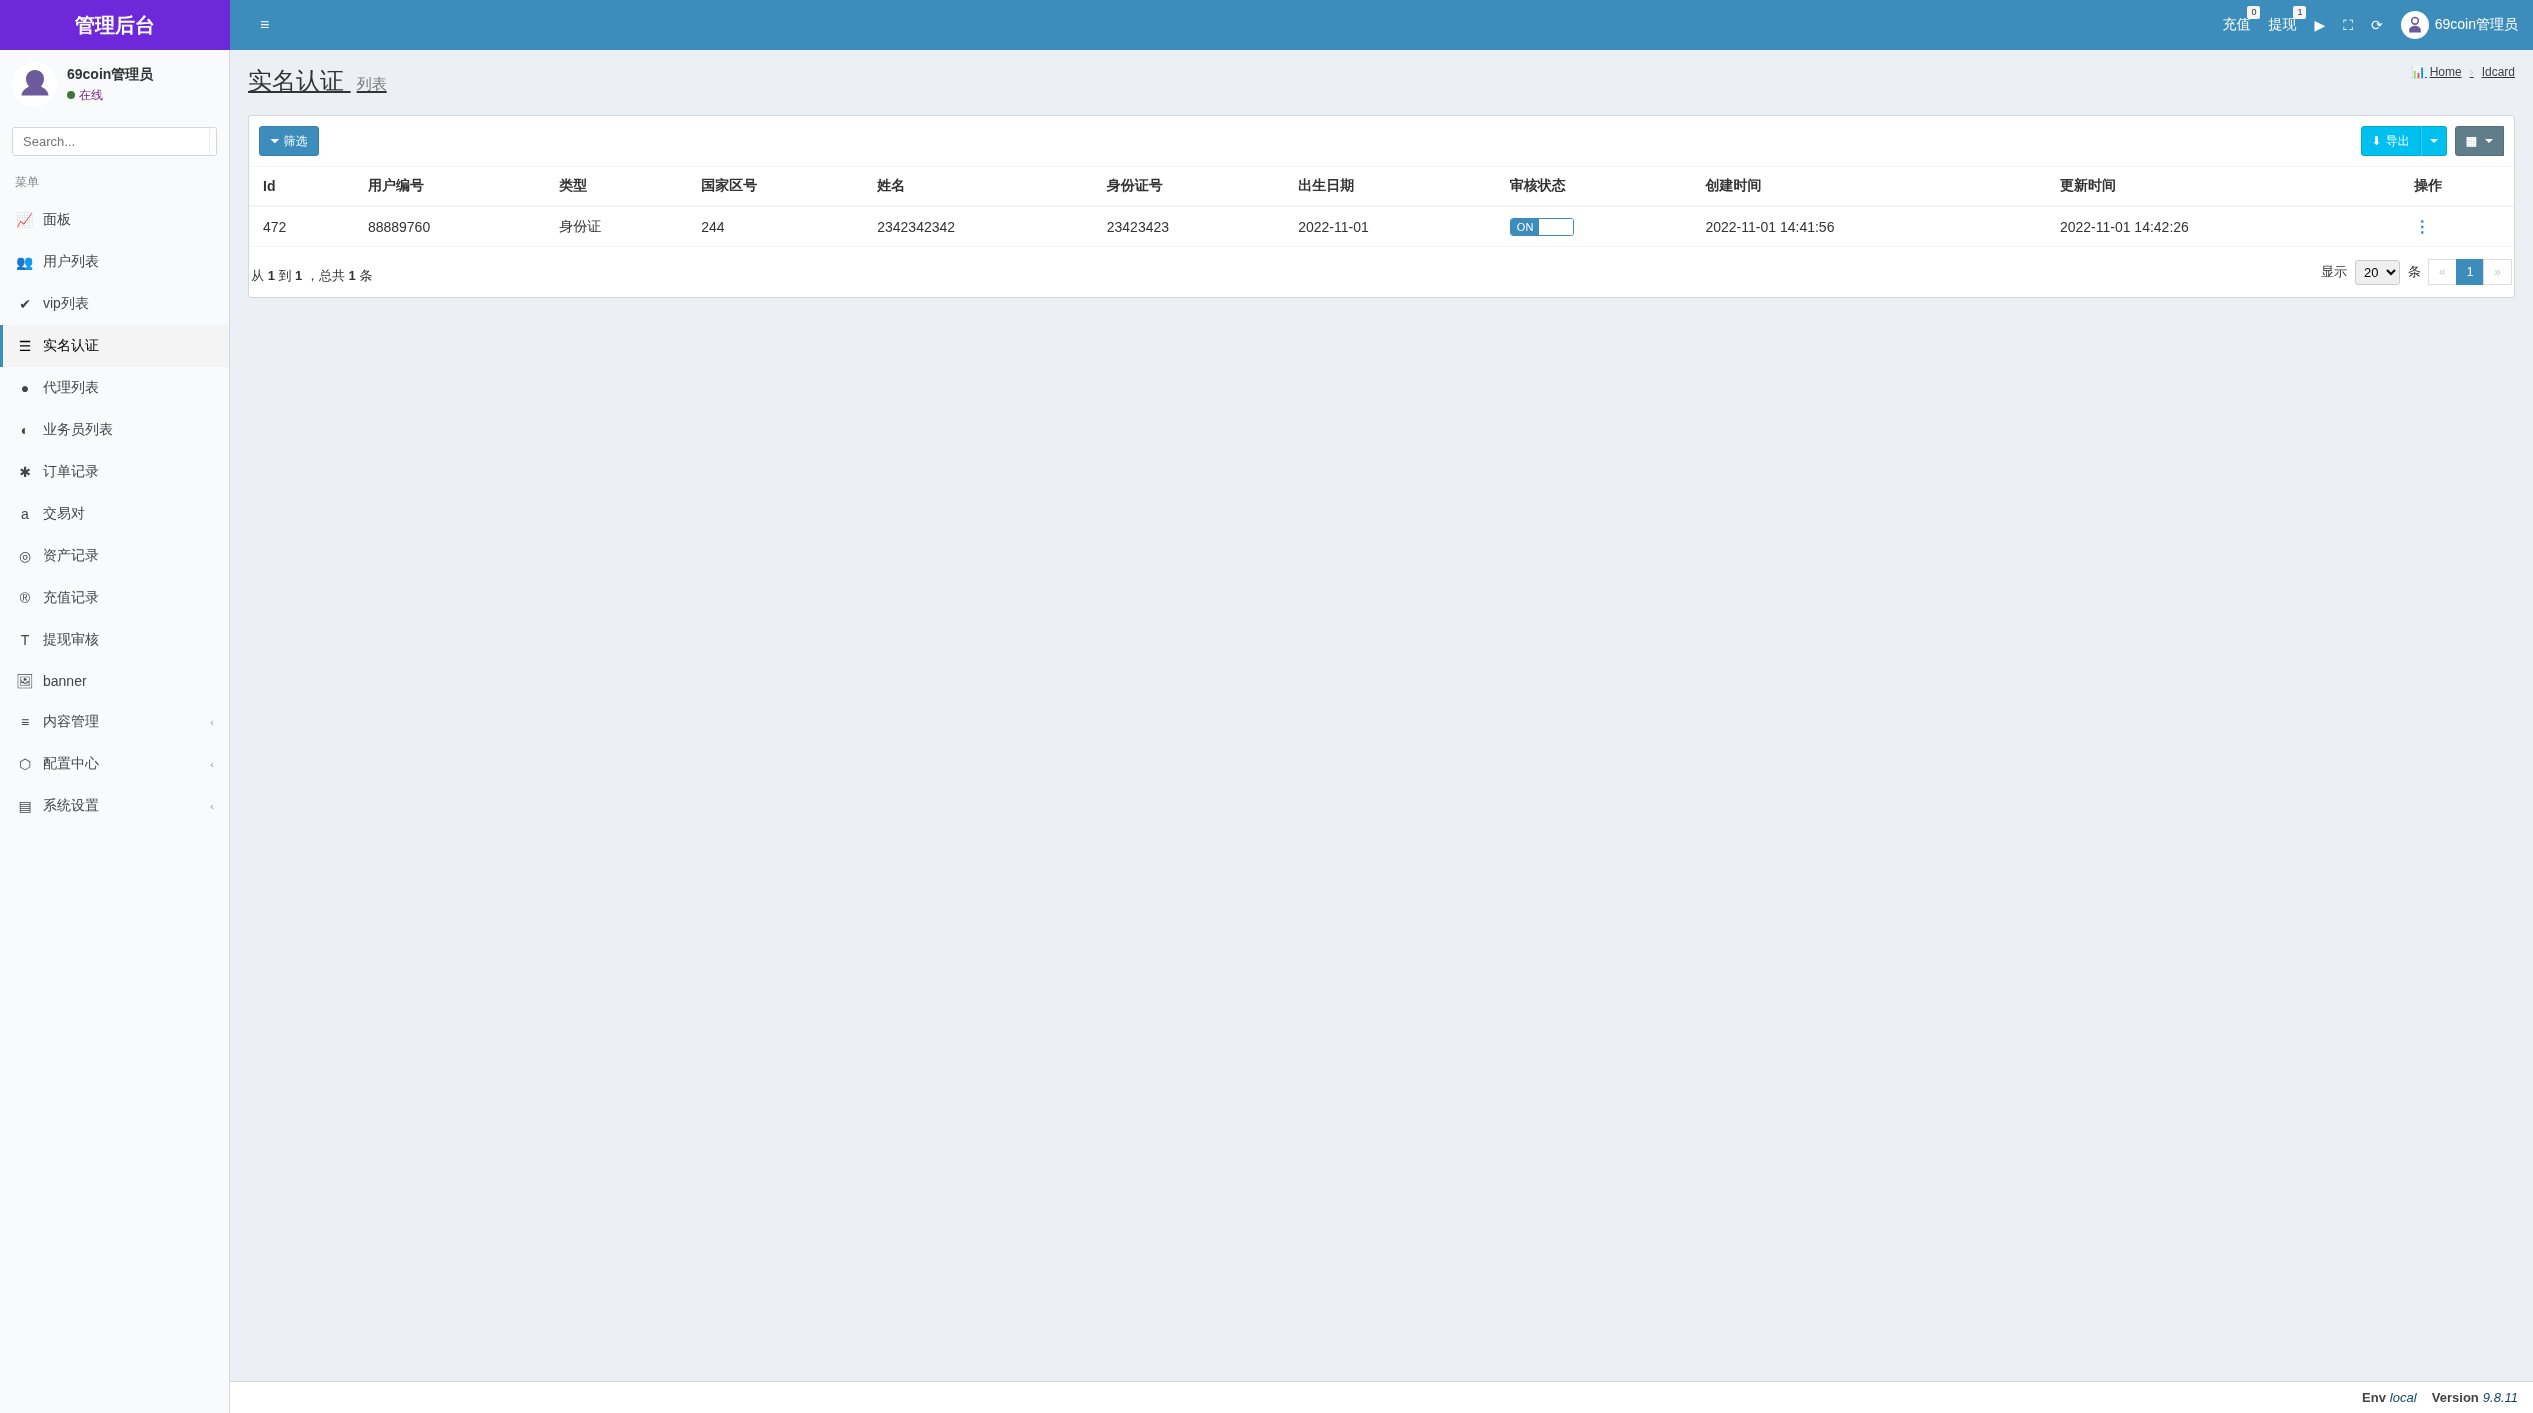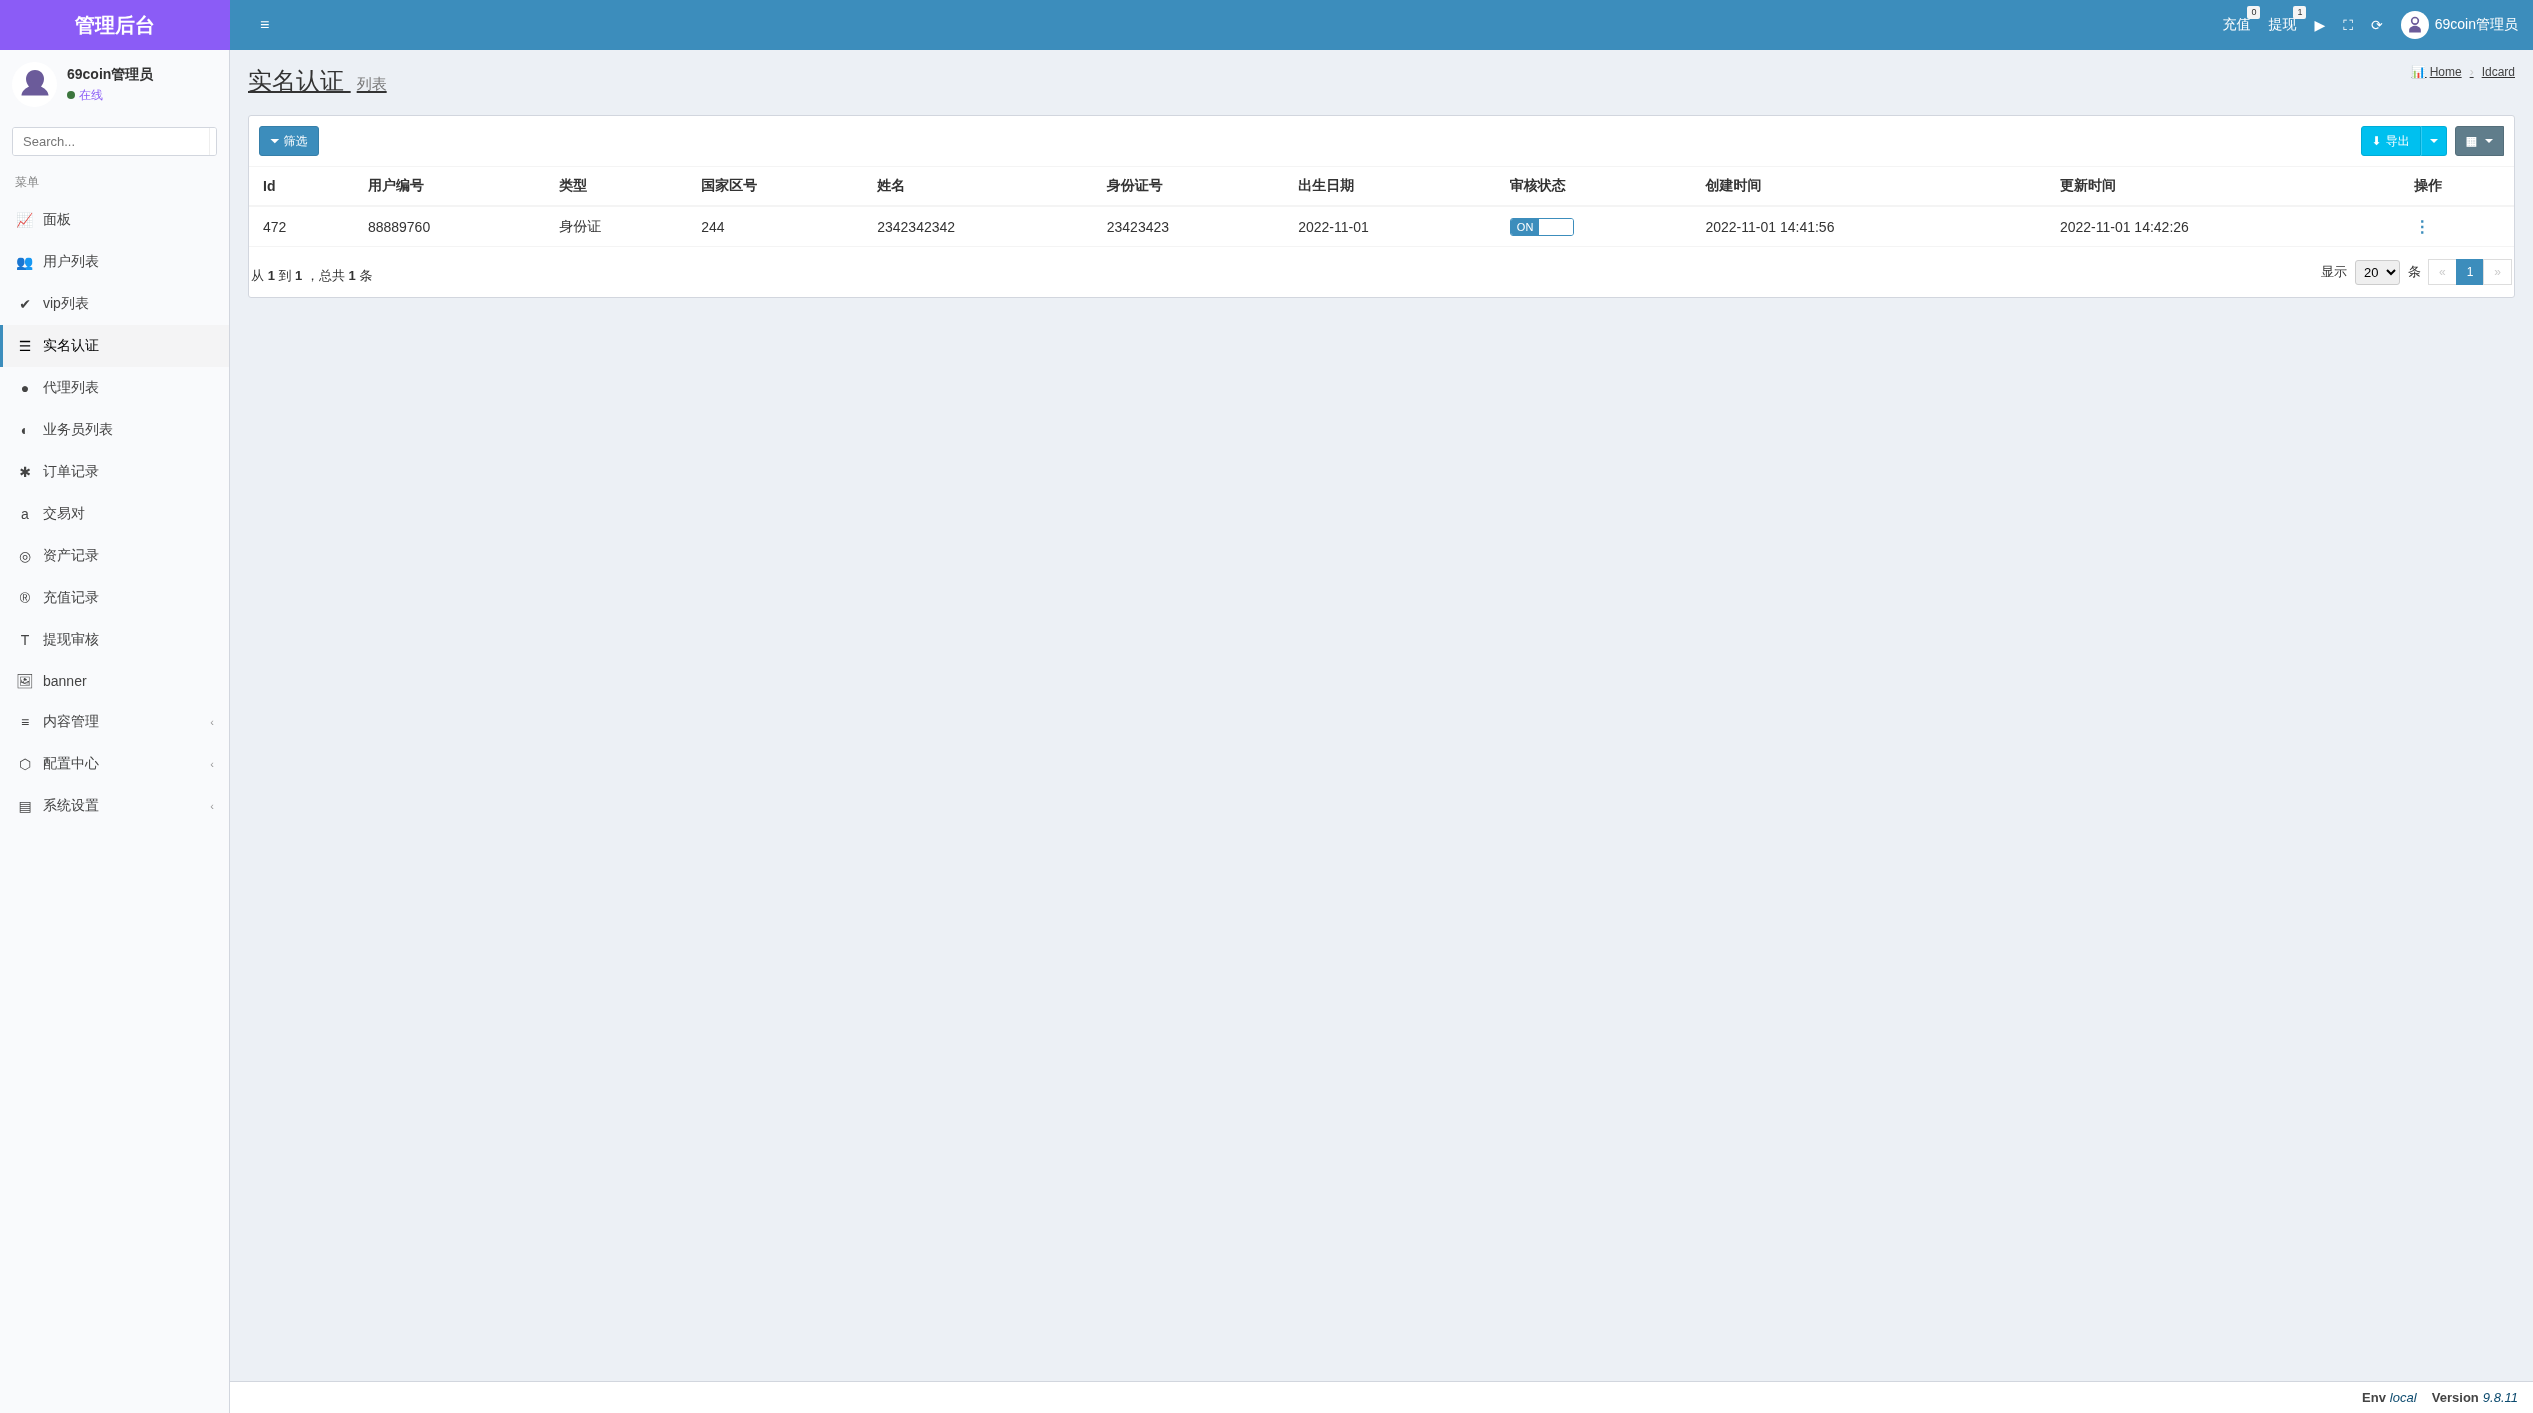--- a/index.html
+++ b/index.html
@@ -1,37 +1,37 @@
 <!DOCTYPE html>
 <html><head>
 <meta charset="utf-8">
 <style>
 * { box-sizing: border-box; margin: 0; padding: 0; }
 body { font-family: "Helvetica Neue", Helvetica, Arial, sans-serif; font-size: 14px; color: #333; background: #ecf0f5; }
 
 
 .main-header { height: 50px; background: #3c8dbc; color: #fff; display: flex; position: relative; z-index: 10; }
-.logo { width: 230px; background: #8b5cf6; display: flex; align-items: center; justify-content: center; font-size: 20px; font-weight: bold; }
+.logo { width: 230px; background: #6d28d9; display: flex; align-items: center; justify-content: center; font-size: 20px; font-weight: bold; }
 .navbar { flex: 1; display: flex; align-items: center; justify-content: space-between; padding: 0 15px; }
 .sidebar-toggle { color: #fff; font-size: 16px; cursor: pointer; padding: 15px; }
 .navbar-right { display: flex; align-items: center; gap: 18px; }
 .navbar-right .nav-item { color: #fff; position: relative; cursor: pointer; display: flex; align-items: center; }
 .nav-badge { position: absolute; top: -10px; right: -10px; background: #f5f5f5; color: #333; font-size: 9px; border-radius: 2px; padding: 1px 4px; line-height: 1.2; }
 .nav-icon { font-size: 14px; display: inline-block; }
 .user-avatar { width: 28px; height: 28px; border-radius: 50%; background: #fff; display: inline-flex; align-items: center; justify-content: center; margin-right: 6px; }
 .user-avatar svg { width: 20px; height: 20px; }
 
 
 .main-sidebar { position: absolute; top: 50px; left: 0; width: 230px; bottom: 0; background: #f9fafc; border-right: 1px solid #d2d6de; color: #444; overflow-y: auto; }
 .user-panel { padding: 12px; display: flex; align-items: center; gap: 10px; }
 .user-panel .avatar { width: 45px; height: 45px; border-radius: 50%; background: #fff; display: flex; align-items: center; justify-content: center; }
 .user-panel .avatar svg { width: 36px; height: 36px; }
 .user-panel .info { display: flex; flex-direction: column; }
 .user-panel .name { font-weight: 600; color: #333; }
-.user-panel .status { font-size: 12px; color: #8b5cf6; display: flex; align-items: center; gap: 4px; margin-top: 3px; }
+.user-panel .status { font-size: 12px; color: #701a75; display: flex; align-items: center; gap: 4px; margin-top: 3px; }
 .status-dot { width: 8px; height: 8px; border-radius: 50%; background: #3c763d; display: inline-block; }
 
 .sidebar-search { padding: 8px 12px; }
 .sidebar-search .search-wrap { display: flex; background: #fff; border: 1px solid #d2d6de; border-radius: 3px; overflow: hidden; justify-content: space-between; }
 .sidebar-search input { flex: 1; border: none; padding: 6px 10px; font-size: 13px; outline: none; }
 .sidebar-search .search-btn { background: #fff; border: none; padding: 0 12px; cursor: pointer; color: #999; border-left: 1px solid #eee; }
 
 .sidebar-header { color: #848484; padding: 10px 15px 8px; font-size: 12px; }
 .sidebar-menu { list-style: none; }
 .sidebar-menu li { display: flex; align-items: center; padding: 12px 15px; cursor: pointer; position: relative; color: #444; }

